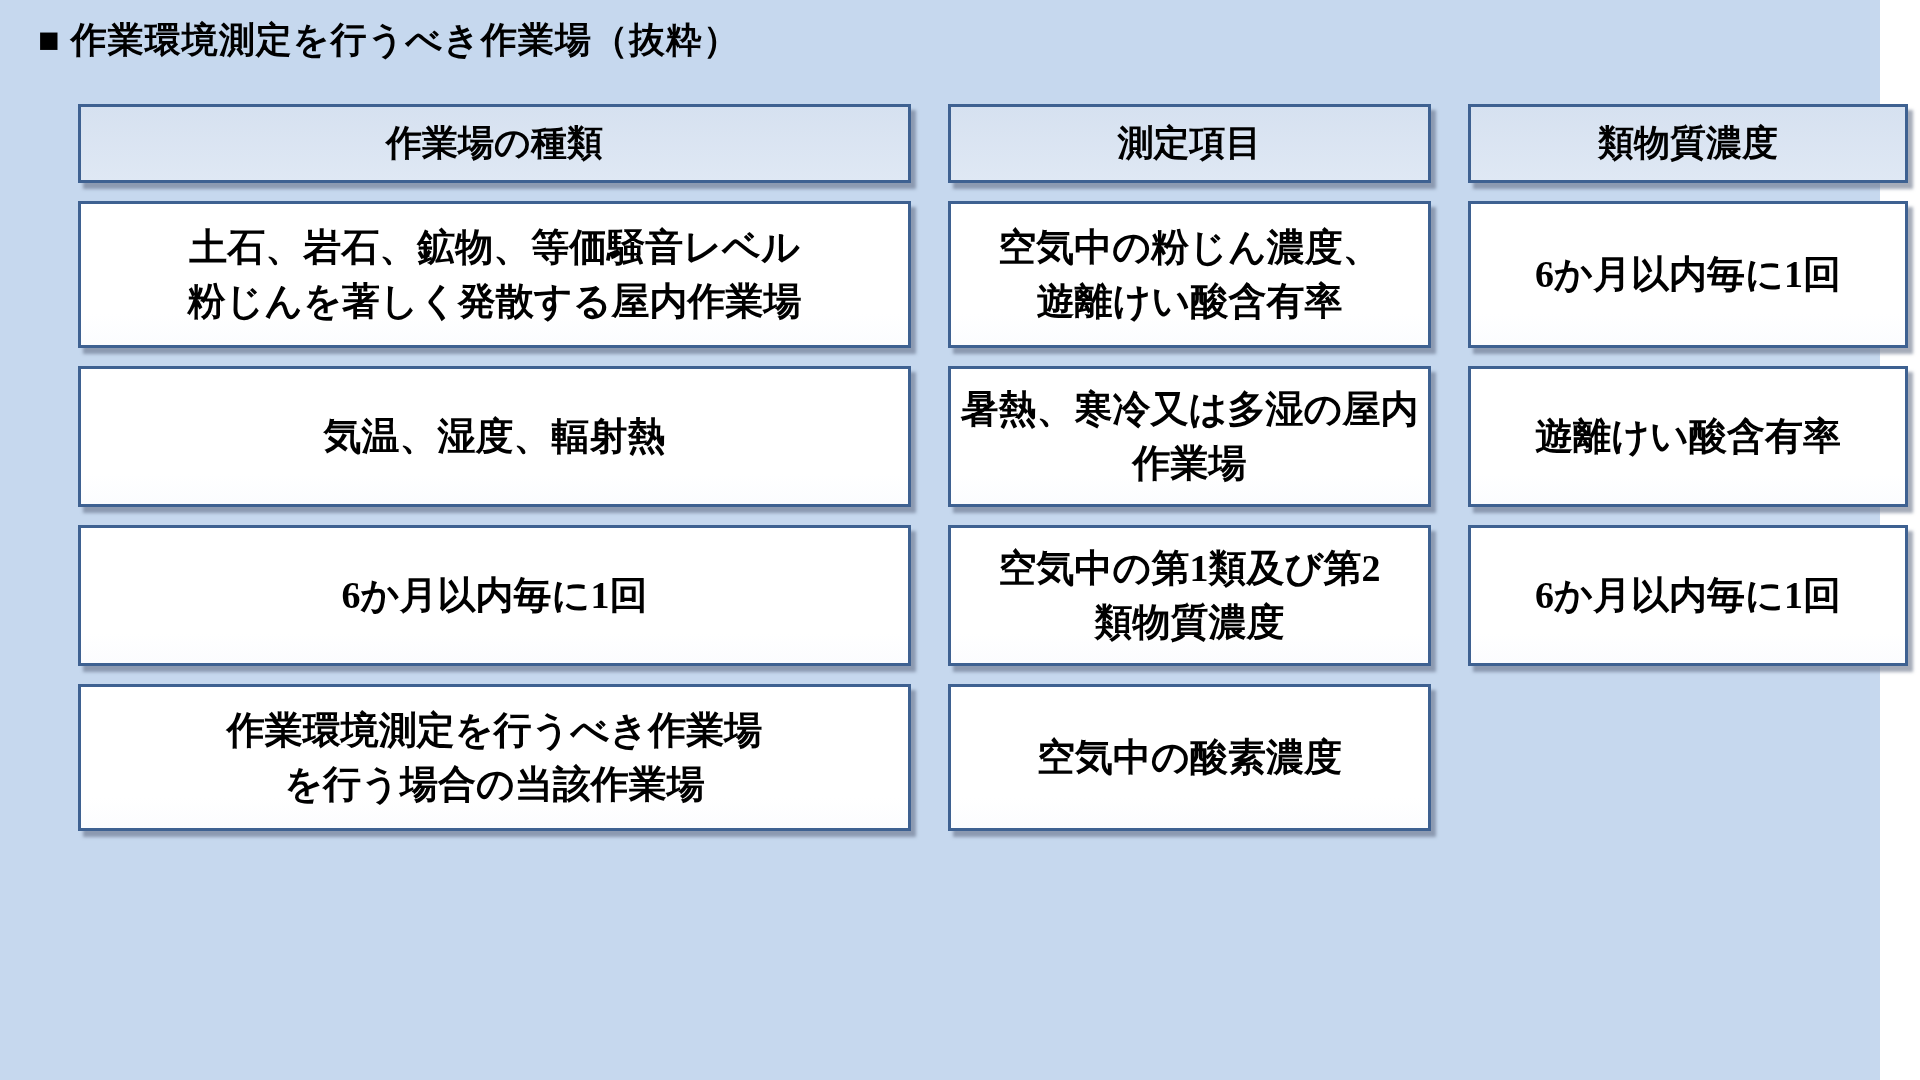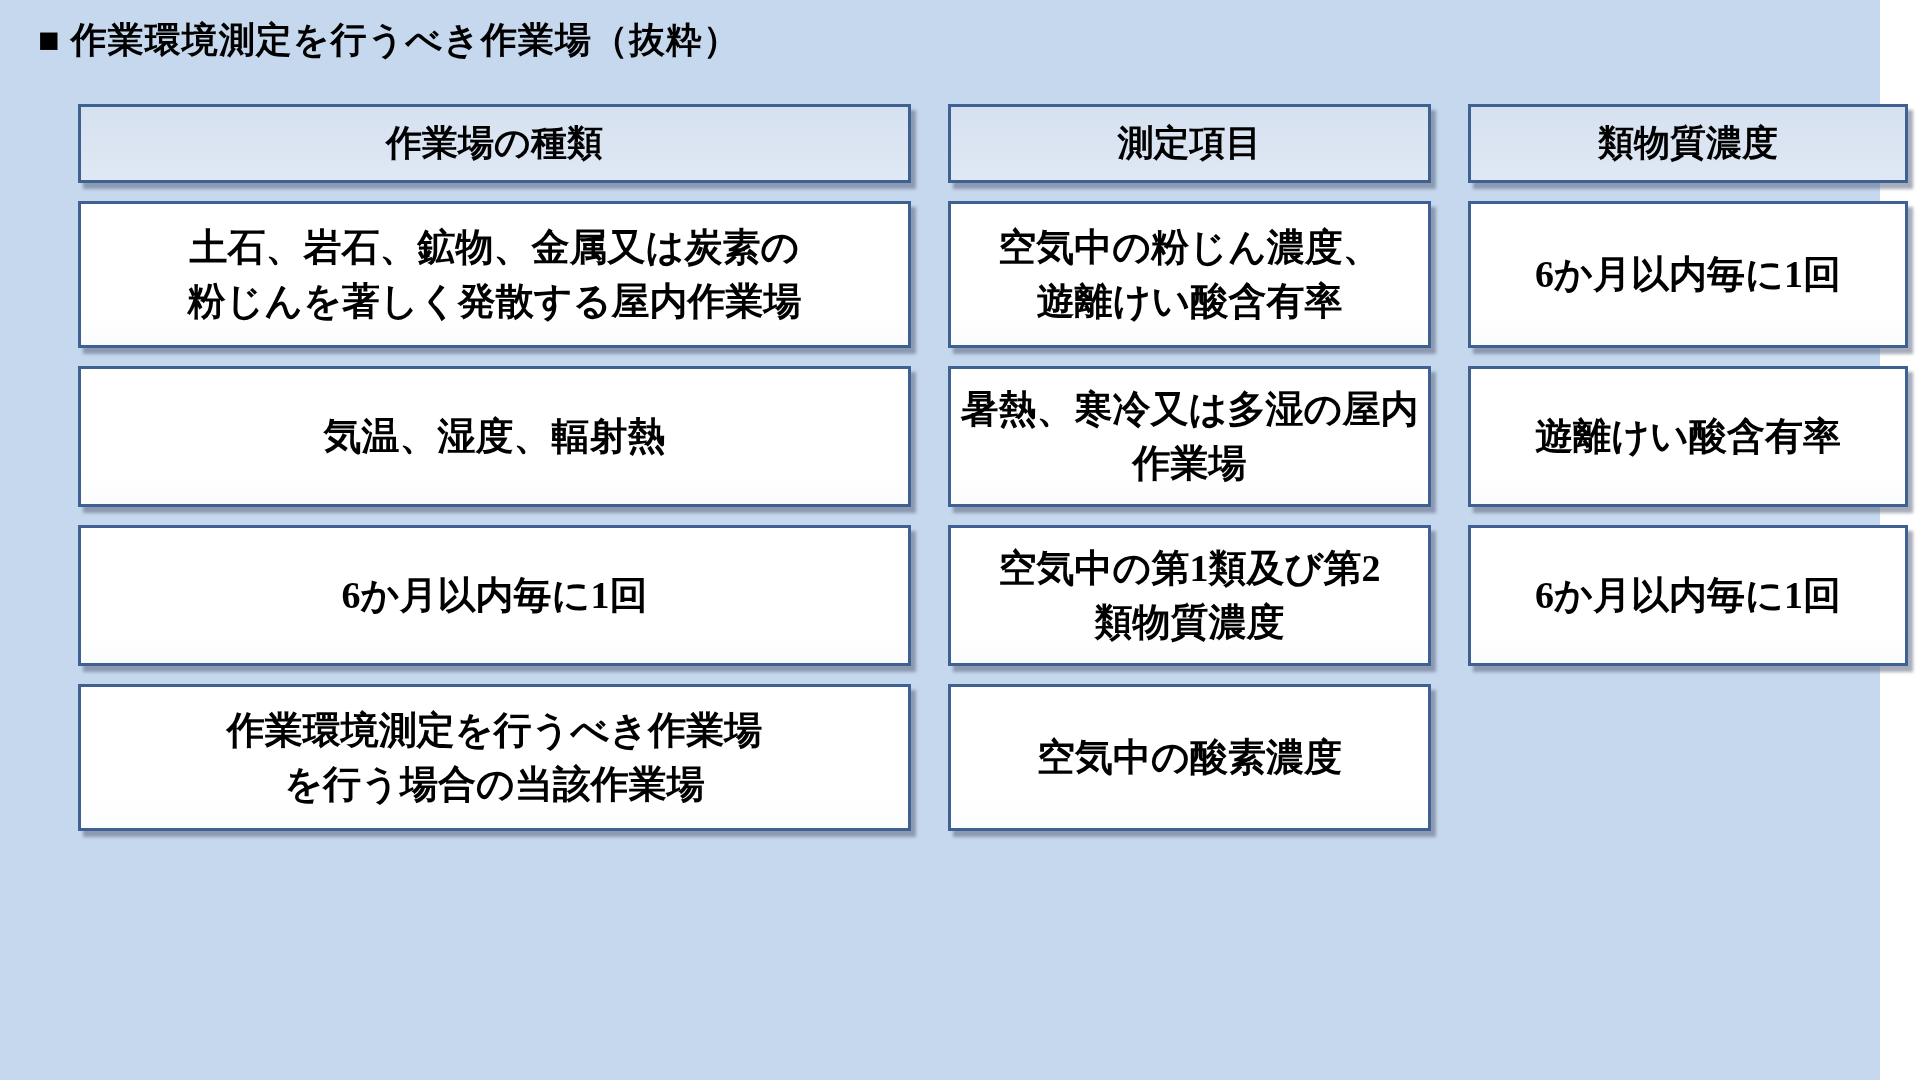--- a/index.html
+++ b/index.html
@@ -66,21 +66,21 @@
 <div class="page">
 
   <div class="title">■ 作業環境測定を行うべき作業場（抜粋）</div>
 
   <div class="grid">
 
     <div class="box header">作業場の種類</div>
     <div class="box header">測定項目</div>
     <div class="box header">類物質濃度</div>
 
-    <div class="box cell">土石、岩石、鉱物、金属又は炭素の
+    <div class="box cell">土石、岩石、鉱物、等価騒音レベル
 粉じんを著しく発散する屋内作業場</div>
     <div class="box cell">空気中の粉じん濃度、
 遊離けい酸含有率</div>
     <div class="box cell" style="color: rgb(0, 0, 0);">6か月以内毎に1回</div>
 
     <div class="box cell">気温、湿度、輻射熱</div>
     <div class="box cell">暑熱、寒冷又は多湿の屋内作業場</div>
 
     <div class="box cell">遊離けい酸含有率</div>
     <div class="box cell" style="color: rgb(0, 0, 0);">6か月以内毎に1回</div>

